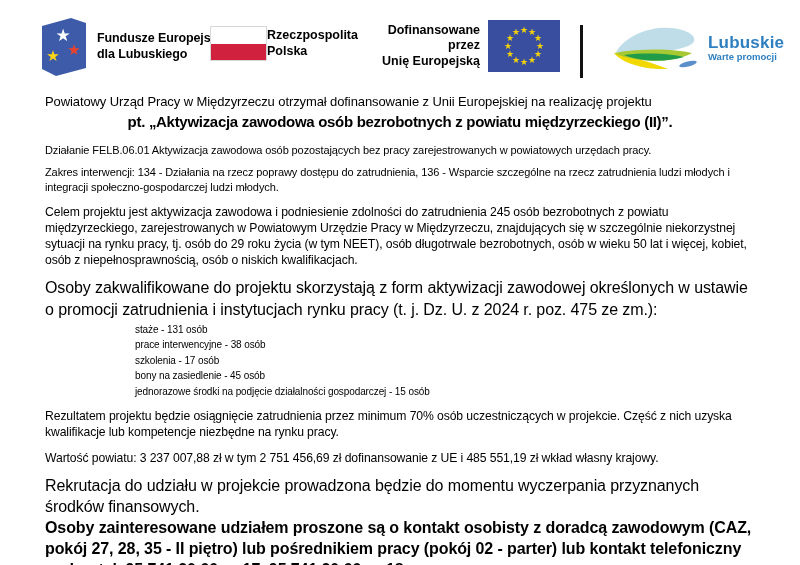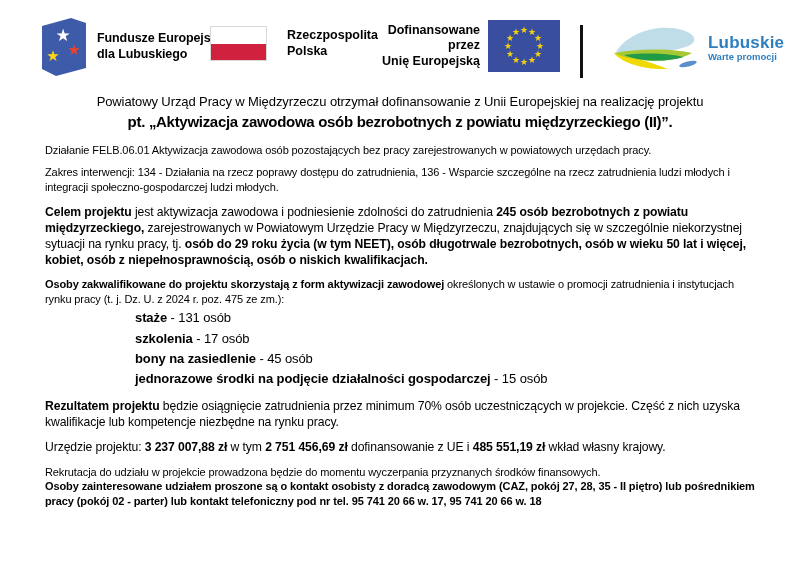--- a/index.html
+++ b/index.html
@@ -9,40 +9,40 @@
   }
   
   .logo-strip{position:relative;height:86px;}
   .logo-group{position:absolute;display:flex;align-items:center;}
   .fe-group{left:42px;top:18px;}
   .fe-text{margin-left:11px;font-weight:bold;font-size:12.5px;line-height:1.25;letter-spacing:-0.1px;}
   .pl-group{left:210px;top:26px;}
   .pl-flag{width:57px;height:35px;border:1px solid #d8d8d8;box-sizing:border-box;}
   .pl-flag .w{height:50%;background:#fff;}
   .pl-flag .r{height:50%;background:#d0213e;}
-  .pl-text{margin-left:20px;font-weight:bold;font-size:12.5px;line-height:1.25;}
+  .pl-text{margin-left:0;font-weight:bold;font-size:12.5px;line-height:1.25;}
   .eu-group{left:362px;top:20px;align-items:center;}
   .eu-text{width:118px;text-align:right;font-weight:bold;font-size:12.5px;line-height:1.25;}
   .eu-flag{margin-left:8px;}
   .divider{position:absolute;left:580px;top:25px;width:3px;height:53px;background:#111;}
   .lub-group{left:610px;top:22px;justify-content:space-between;}
   .lub-text{margin-left:6px;color:#2e7fc0;line-height:1.05;}
   .lub-name{font-size:17px;font-weight:bold;letter-spacing:0.2px;}
   .lub-tag{font-size:9.5px;font-weight:bold;}
   
   .content{padding:0 45px;letter-spacing:-0.1px;}
-  .intro-line{margin-top:8px;text-align:center;font-size:13px;}
+  .intro-line{margin-top:8px;text-align:left;font-size:13px;}
   .title{margin-top:4px;text-align:center;font-size:15px;font-weight:bold;letter-spacing:-0.3px;}
   .p-sm{margin-top:7px;font-size:11px;line-height:1.35;}
-  .p-xs{margin-top:9px;font-size:11px;line-height:1.32;}
+  .p-xs{margin-top:9px;font-size:16px;line-height:1.32;}
   .p-md{margin-top:9px;font-size:12.2px;line-height:1.33;}
   .p-first{margin-top:13px;}
-  .forms-list{margin:2px 0 0 90px;font-size:13px;line-height:1.55;}
+  .forms-list{margin:2px 0 0 90px;font-size:10px;line-height:1.55;}
   .two-block .bold-block{font-weight:bold;}
-  b{font-weight:bold;margin-top:12px;}
+  b{font-weight:normal;margin-top:12px;}
 </style>
 </head>
 <body>
 
 <div class="page">
 
   <div class="logo-strip">
 
     <div class="logo-group fe-group">
       <svg width="44" height="58" viewBox="0 0 44 58">
@@ -116,29 +116,30 @@
 
     <div class="p-sm p-first">Działanie FELB.06.01 Aktywizacja zawodowa osób pozostających bez pracy zarejestrowanych w powiatowych urzędach pracy.</div>
     <div class="p-sm">Zakres interwencji: 134 - Działania na rzecz poprawy dostępu do zatrudnienia, 136 - Wsparcie szczególne na rzecz zatrudnienia ludzi młodych i integracji społeczno-gospodarczej ludzi młodych.</div>
 
     <div class="p-md"><b>Celem projektu</b><span> jest aktywizacja zawodowa i podniesienie zdolności do zatrudnienia </span><b>245 osób bezrobotnych z powiatu międzyrzeckiego,</b><span> zarejestrowanych w Powiatowym Urzędzie Pracy w Międzyrzeczu, znajdujących się w szczególnie niekorzystnej sytuacji na rynku pracy, tj. </span><b>osób do 29 roku życia (w tym NEET), osób długotrwale bezrobotnych, osób w wieku 50 lat i więcej, kobiet, osób z niepełnosprawnością, osób o niskich kwalifikacjach.</b></div>
 
     <div class="p-xs"><b>Osoby zakwalifikowane do projektu skorzystają z form aktywizacji zawodowej</b><span> określonych w ustawie o promocji zatrudnienia i instytucjach rynku pracy (t. j. Dz. U. z 2024 r. poz. 475 ze zm.):</span></div>
 
     <div class="forms-list">
       <div><b>staże</b><span> - 131 osób</span></div>
+      <div><b>prace interwencyjne</b><span> - 38 osób</span></div>
       <div><b>szkolenia</b><span> - 17 osób</span></div>
       <div><b>bony na zasiedlenie</b><span> - 45 osób</span></div>
       <div><b>jednorazowe środki na podjęcie działalności gospodarczej</b><span>  - 15 osób</span></div>
     </div>
 
     <div class="p-md"><b>Rezultatem projektu</b><span> będzie osiągnięcie zatrudnienia przez minimum 70% osób uczestniczących w projekcie. Część z nich uzyska kwalifikacje lub kompetencje niezbędne na rynku pracy.</span></div>
 
 
-    <div class="p-md"><span>Urzędzie projektu: </span><b>3 237 007,88 zł</b><span> w tym </span><b>2 751 456,69 zł</b><span> dofinansowanie z UE i </span><b>485 551,19 zł</b><span> wkład własny krajowy.</span></div>
+    <div class="p-md"><span>Wartość powiatu: </span><b>3 237 007,88 zł</b><span> w tym </span><b>2 751 456,69 zł</b><span> dofinansowanie z UE i </span><b>485 551,19 zł</b><span> wkład własny krajowy.</span></div>
 
     <div class="p-xs two-block">
       <div>Rekrutacja do udziału w projekcie prowadzona będzie do momentu wyczerpania przyznanych środków finansowych.</div>
       <div class="bold-block">Osoby zainteresowane udziałem proszone są o kontakt osobisty z doradcą zawodowym (CAZ, pokój 27, 28, 35 - II piętro) lub pośrednikiem pracy (pokój 02 - parter) lub kontakt telefoniczny pod nr tel. 95 741 20 66 w. 17, 95 741 20 66 w. 18</div>
     </div>
 
   </div>
 </div>
 
 </body></html>

